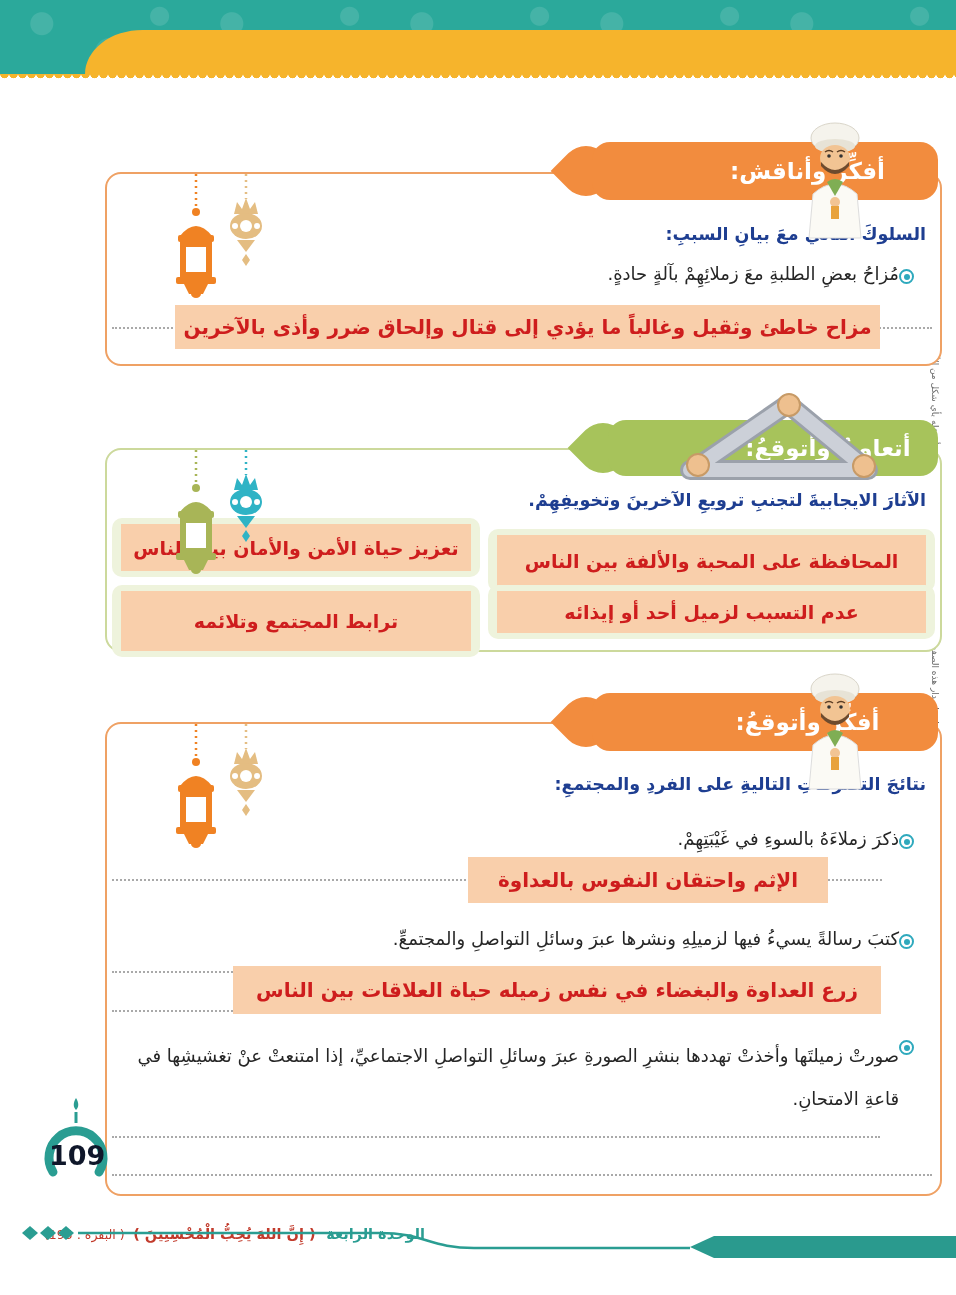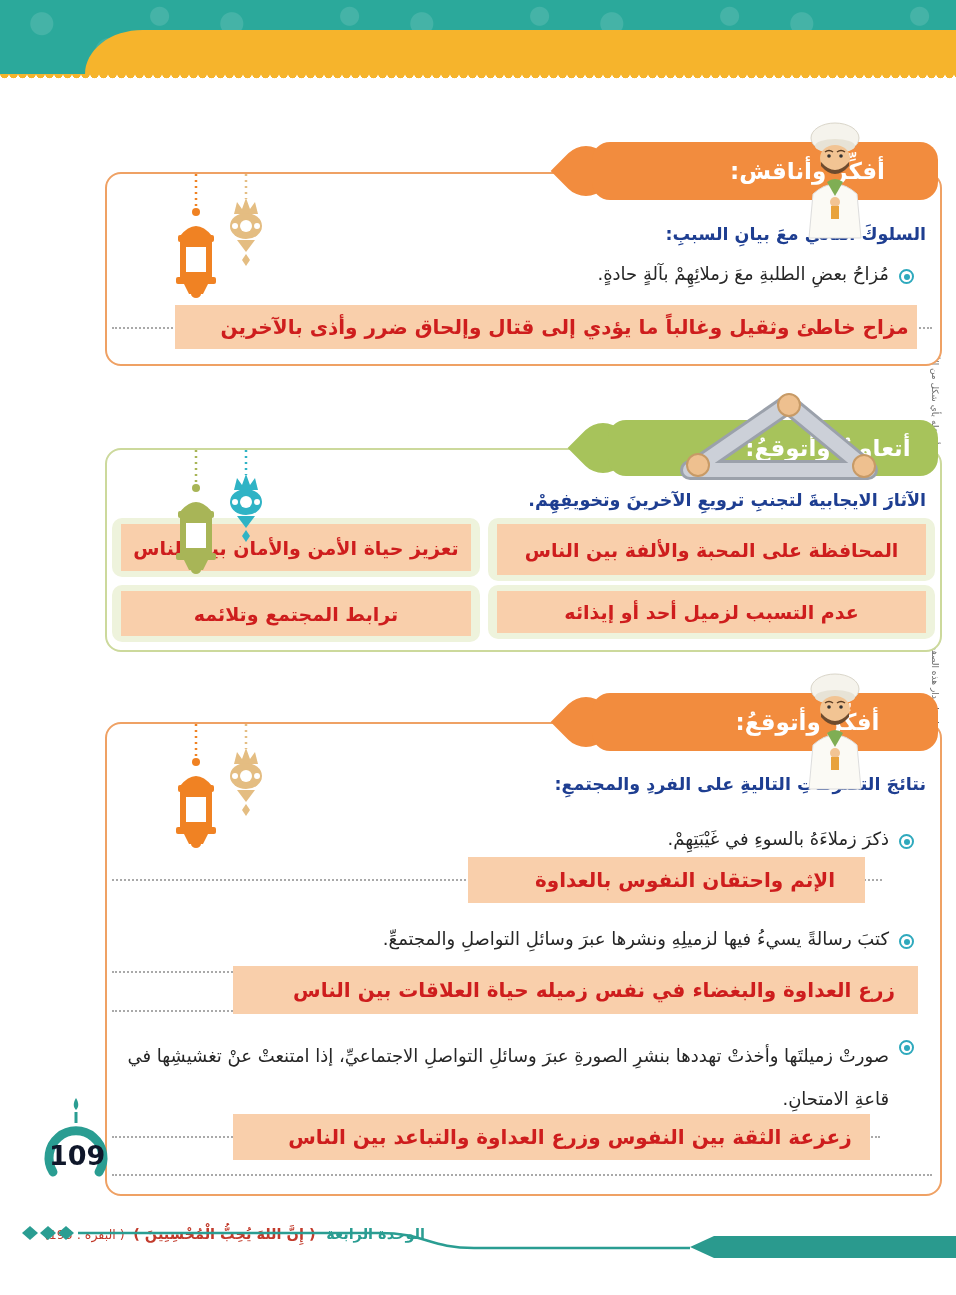--- a/index.html
+++ b/index.html
@@ -40,49 +40,49 @@
   .leaf2{left:578px;top:423px;background:#a7c35b;}
   .leaf3{left:561px;top:697px;background:#f28c3e;}
 
   .prompt{position:absolute;direction:rtl;text-align:right;color:#1e3e91;font-weight:bold;
     font-size:17.5px;z-index:2;}
   .p1{right:30px;left:300px;top:224px;}
   .p2{right:30px;left:300px;top:490px;}
   .p3{right:30px;left:300px;top:774px;}
 
   .q{position:absolute;direction:rtl;text-align:right;font-size:18px;color:#262626;z-index:2;
-    display:flex;gap:10px;align-items:flex-start;}
+    display:flex;gap:0;align-items:flex-start;}
   .q1a{right:42px;left:300px;top:263px;}
   .q3a{right:42px;left:300px;top:828px;}
   .q3b{right:42px;left:140px;top:928px;}
   .q3c{right:42px;left:125px;top:1034px;line-height:2.4;}
   .bullet{width:11px;height:11px;border:2.5px solid #2ea9bd;border-radius:50%;margin-top:6px;
     flex:none;position:relative;}
   .bullet::after{content:"";position:absolute;inset:2.5px;border-radius:50%;background:#2ea9bd;}
 
   .ans{position:absolute;background:#f9cfab;display:flex;align-items:center;justify-content:center;
-    color:#ce1d1d;font-weight:bold;font-size:20px;z-index:2;direction:rtl;text-align:center;padding-left:37px;}
+    color:#ce1d1d;font-weight:bold;font-size:20px;z-index:2;direction:rtl;text-align:center;}
   .a1 {left:175px;top:305px;width:705px;height:44px;}
   .a3a{left:468px;top:857px;width:360px;height:46px;}
   .a3b{left:233px;top:966px;width:648px;height:48px;}
   .a3c{left:233px;top:1114px;width:600px;height:46px;}
 
   .dots{position:absolute;border-top:2px dotted #a9a9a9;z-index:1;}
   .d1  {left:112px;top:327px;width:820px;}
   .d3a {left:112px;top:879px;width:770px;}
   .d3b1{left:112px;top:971px;width:121px;}
   .d3b2{left:112px;top:1010px;width:121px;}
   .d3c {left:112px;top:1136px;width:768px;}
   .d3d {left:112px;top:1174px;width:820px;}
 
   .cell{position:absolute;background:#eef3dc;border-radius:10px;z-index:1;}
-  .cTR{left:488px;top:518px;width:447px;height:63px;}
+  .cTR{left:488px;top:529px;width:447px;height:63px;}
   .cTL{left:112px;top:518px;width:368px;height:59px;}
   .cBR{left:488px;top:585px;width:447px;height:54px;}
-  .cBL{left:112px;top:585px;width:368px;height:57px;}
+  .cBL{left:112px;top:585px;width:368px;height:72px;}
   .ansin{position:absolute;inset:6px 9px;background:#f9cfab;display:flex;align-items:center;
     justify-content:center;color:#ce1d1d;font-weight:bold;font-size:19px;direction:rtl;text-align:center;}
 
   .lant{position:absolute;z-index:3;}
   .l1{left:138px;top:174px;} .l2{left:138px;top:450px;} .l3{left:138px;top:724px;}
   .chr{position:absolute;z-index:6;}
   .chr1{left:785px;top:116px;} .chr3{left:785px;top:667px;}
   .arms{position:absolute;left:628px;top:386px;z-index:6;}
 
   
@@ -286,21 +286,20 @@
   </div>
   <div class="dots d3b1"></div>
   <div class="dots d3b2"></div>
   <div class="ans a3b">زرع العداوة والبغضاء في نفس زميله حياة العلاقات بين الناس</div>
 
   <div class="q q3c">
     <span class="bullet"></span>
     <span>صورتْ زميلتَها وأخذتْ تهددها بنشرِ الصورةِ عبرَ وسائلِ التواصلِ الاجتماعيِّ، إذا امتنعتْ عنْ تغشيشِها في قاعةِ الامتحانِ.</span>
   </div>
   <div class="dots d3c"></div>
-  <div class="ans a3c">زعزعة الثقة بين النفوس وزرع العداوة والتباعد بين الناس</div>
   <div class="dots d3d"></div>
 
   <svg class="badge" width="80" height="100" viewBox="0 0 80 100">
     <path d="M40,2 c3,5 3,9 0,12 c-3,-3 -3,-7 0,-12 Z" fill="#2a9d92"></path>
     <line x1="40" y1="16" x2="40" y2="27" stroke="#2a9d92" stroke-width="3"></line>
     <ellipse cx="40" cy="62" rx="21" ry="15" fill="#ffffff"></ellipse>
     <path d="M17,76 A27,27 0 1 1 63,76" fill="none" stroke="#2a9d92" stroke-width="9" stroke-linecap="round"></path>
   </svg>
   <div class="page-num">109</div>
 

